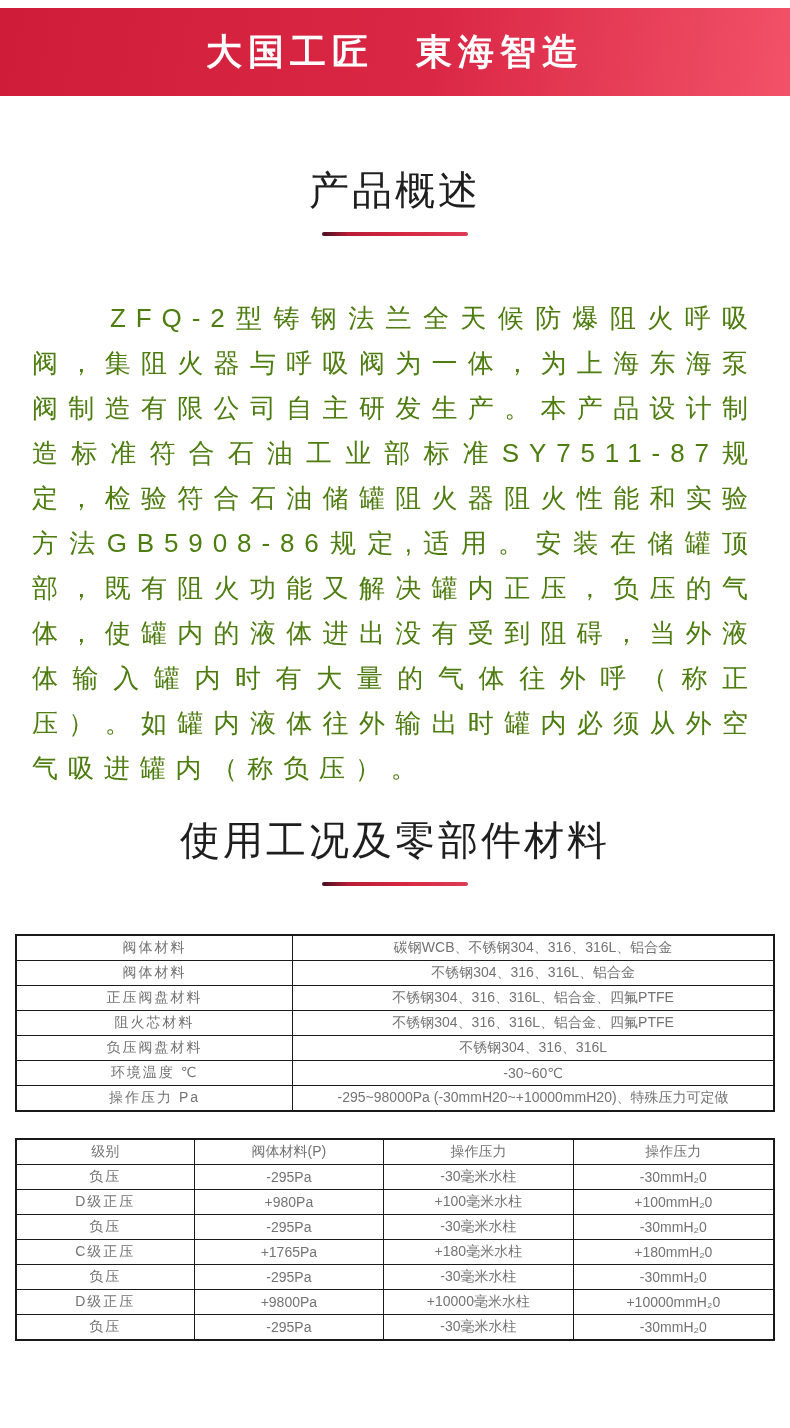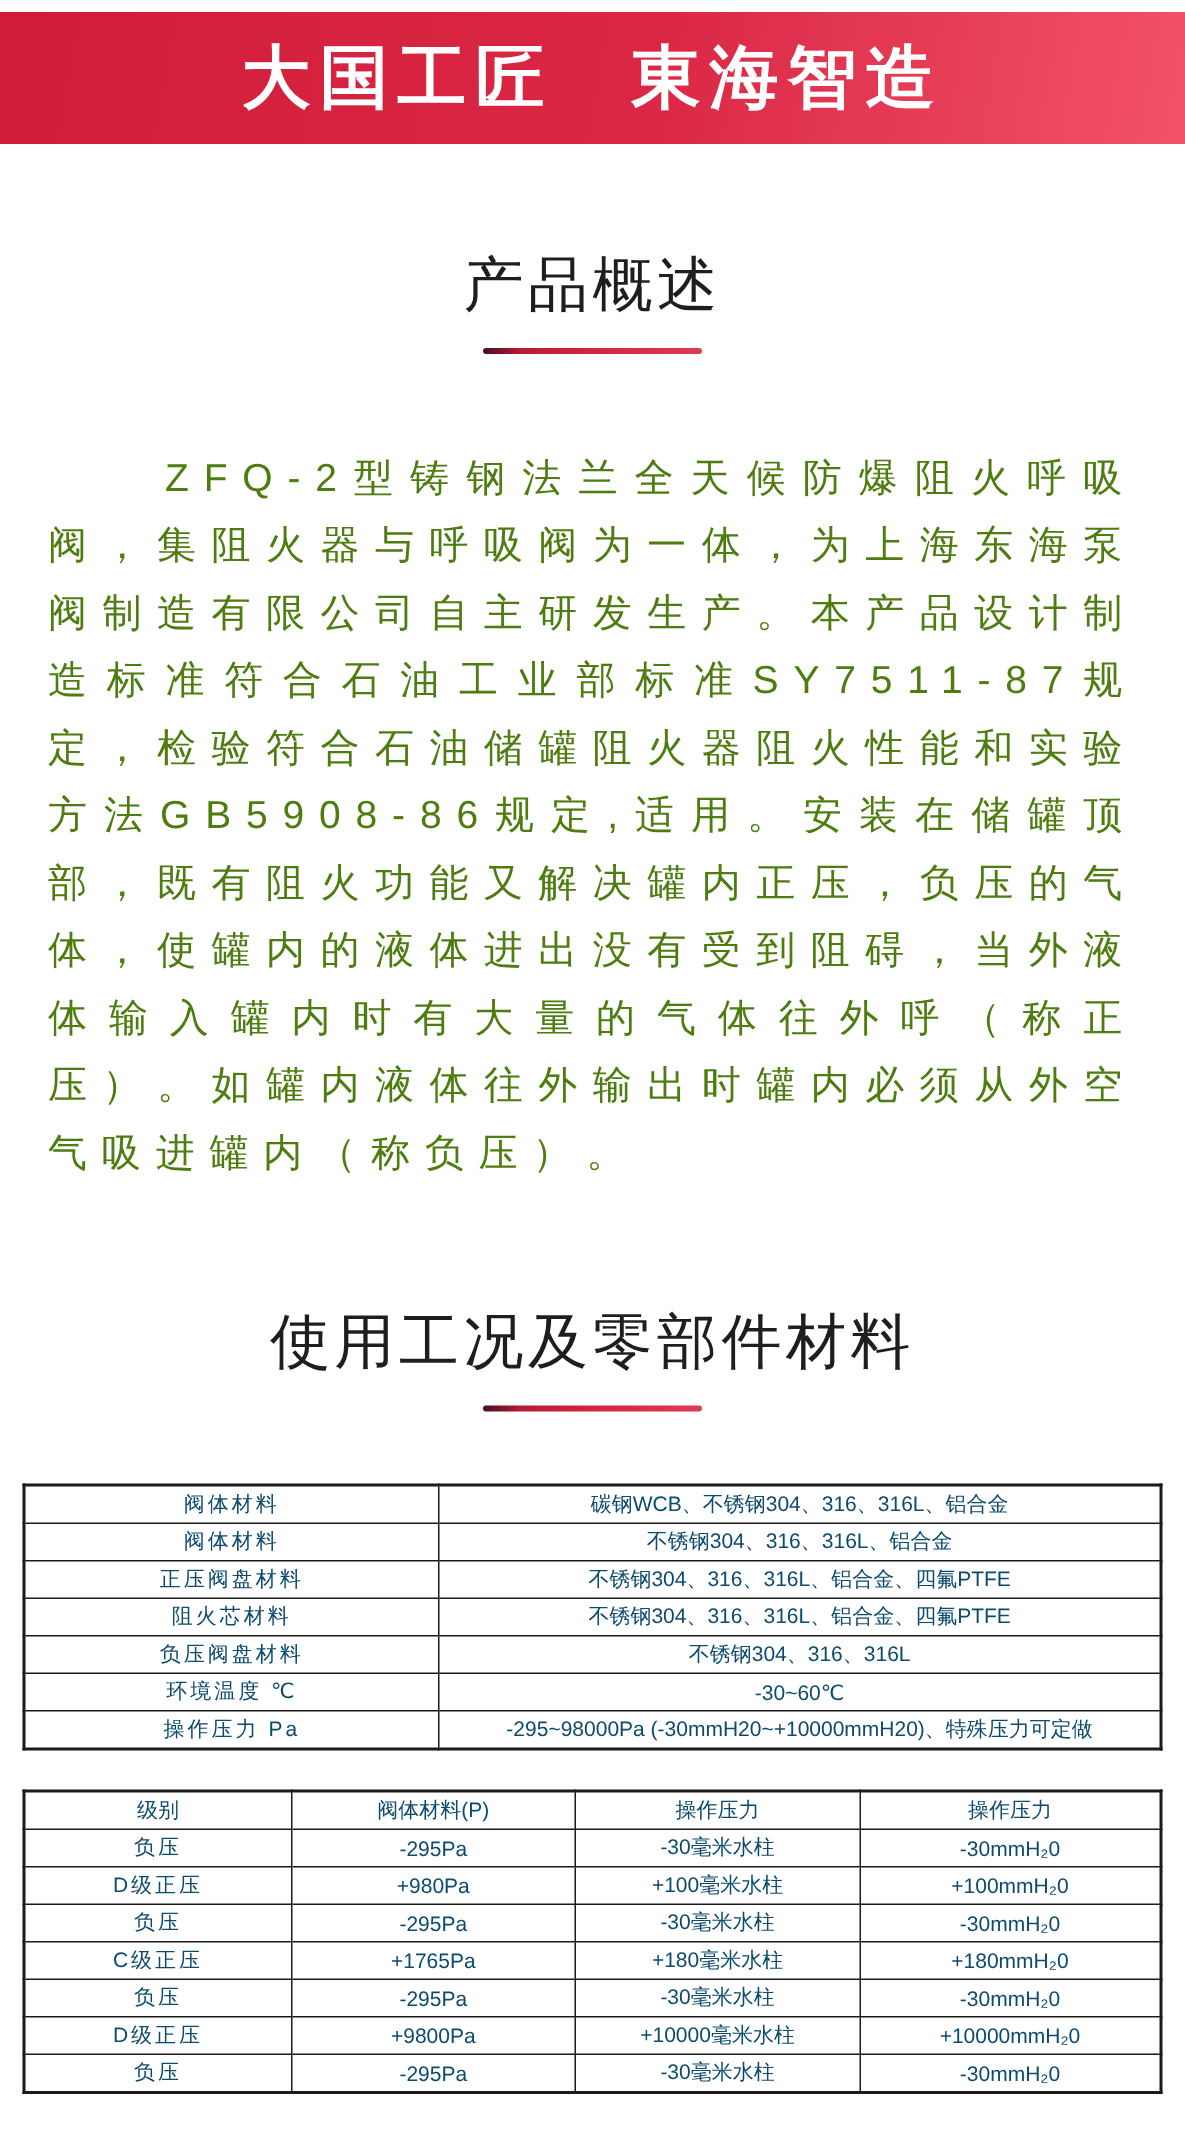--- a/index.html
+++ b/index.html
@@ -19,37 +19,37 @@
   .banner {
     height: 88px;
     margin-top: 8px;
     background: linear-gradient(100deg, #cf1d39 0%, #da2745 55%, #f25269 100%);
     display: flex;
     align-items: center;
     justify-content: center;
   }
   .banner-title {
     color: #ffffff;
-    font-size: 46px;
+    font-size: 36px;
     font-weight: bold;
     letter-spacing: 6px;
     white-space: nowrap;
   }
   
   .sec-title {
     margin: 0;
     text-align: center;
     font-size: 40px;
     font-weight: normal;
     color: #1e1e1e;
     letter-spacing: 3px;
     line-height: 1.2;
   }
   .sec-title.overview { margin-top: 70px; }
-  .sec-title.materials { margin-top: 80px; }
+  .sec-title.materials { margin-top: 25px; }
   .sec-underline {
     width: 146px;
     height: 4px;
     margin: 18px auto 0 auto;
     border-radius: 2px;
     background: linear-gradient(90deg, #471020 0%, #b81c36 18%, #d62742 55%, #dd3b55 100%);
   }
   
   .paragraph {
     margin: 60px 32px 0 32px;
@@ -70,21 +70,21 @@
   .materials-table { margin-top: 48px; }
   .pressure-table  { margin-top: 26px; }
   td, th {
     border: 1px solid #1a1a1a;
     height: 24px;
     padding: 0 4px;
     text-align: center;
     vertical-align: middle;
     font-size: 14px;
     font-weight: normal;
-    color: #0c4a6e;
+    color: #737373;
     overflow: hidden;
     white-space: nowrap;
   }
   table { border: 2px solid #1a1a1a; }
   .materials-table col.c-label { width: 36.5%; }
   .materials-table col.c-value { width: 63.5%; }
   .pressure-table col.p0 { width: 23.5%; }
   .pressure-table col.p1 { width: 25%; }
   .pressure-table col.p2 { width: 25%; }
   .pressure-table col.p3 { width: 26.5%; }

